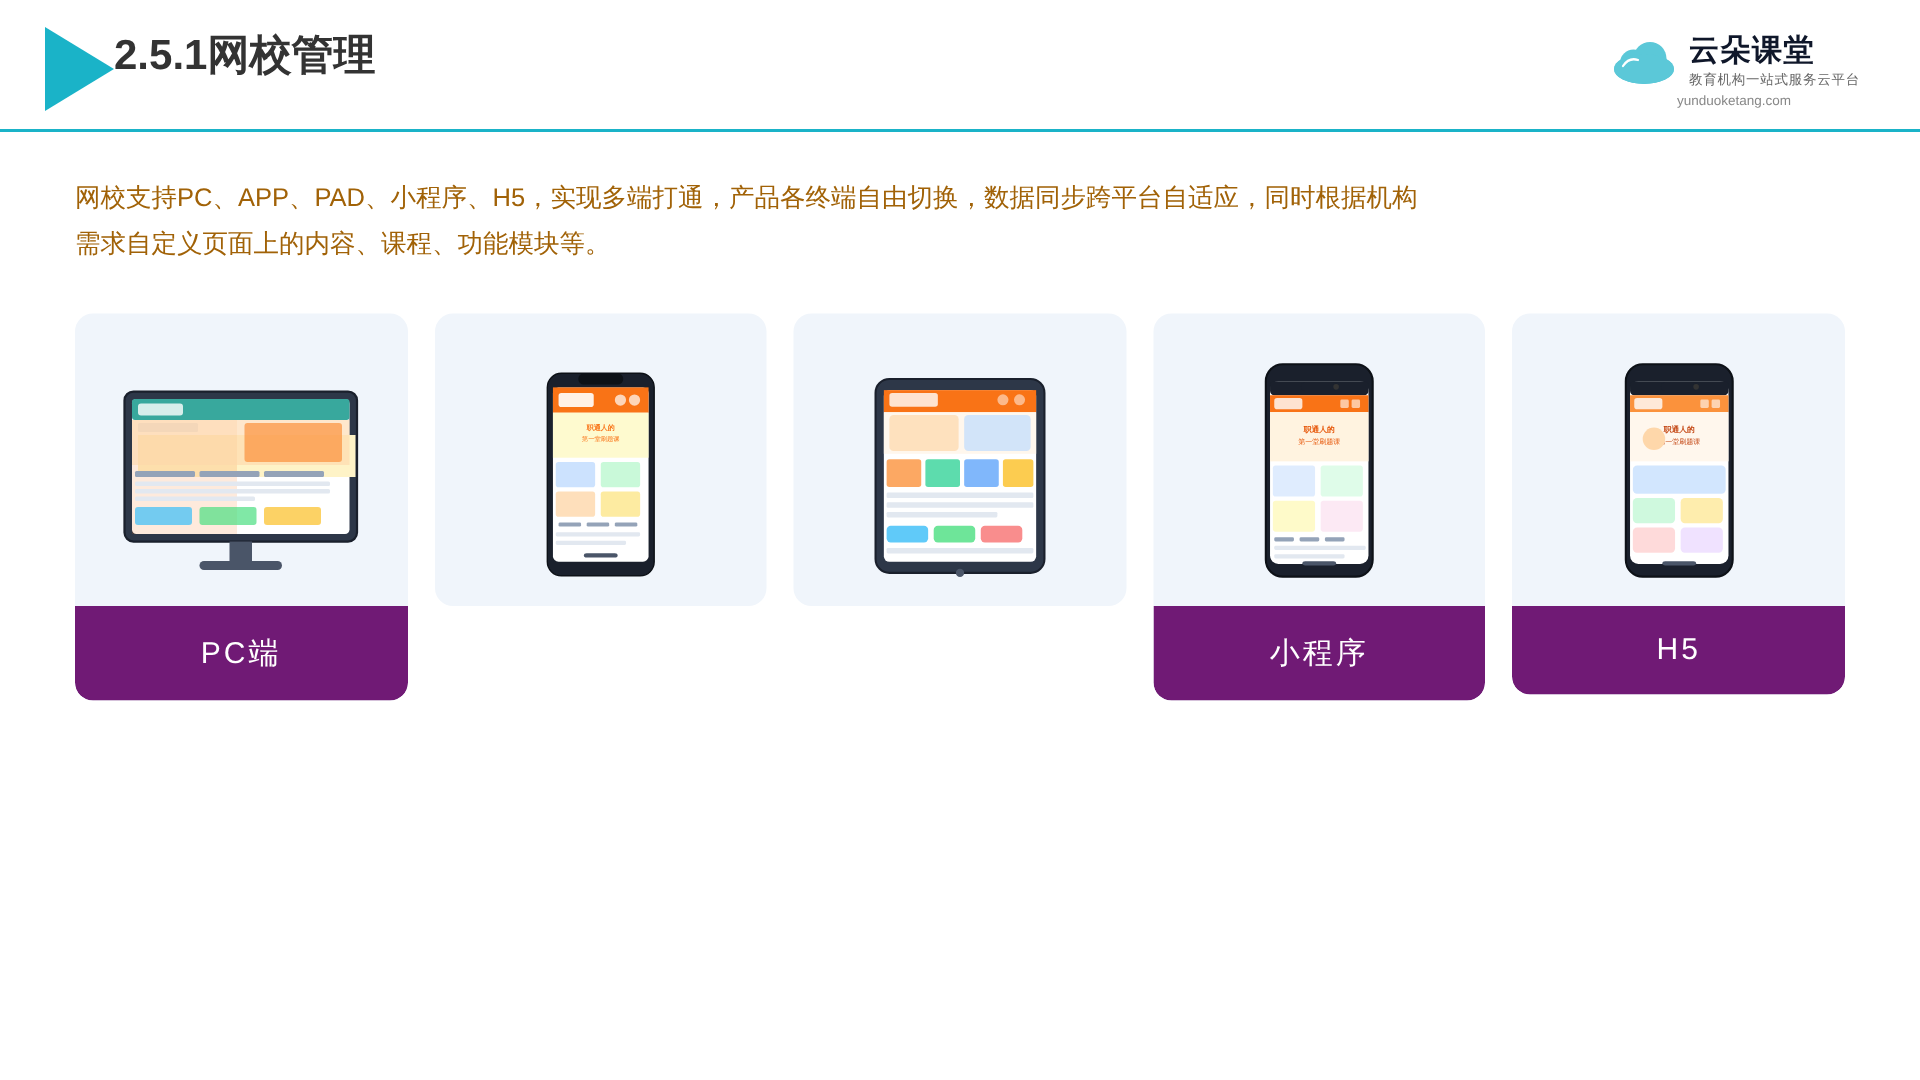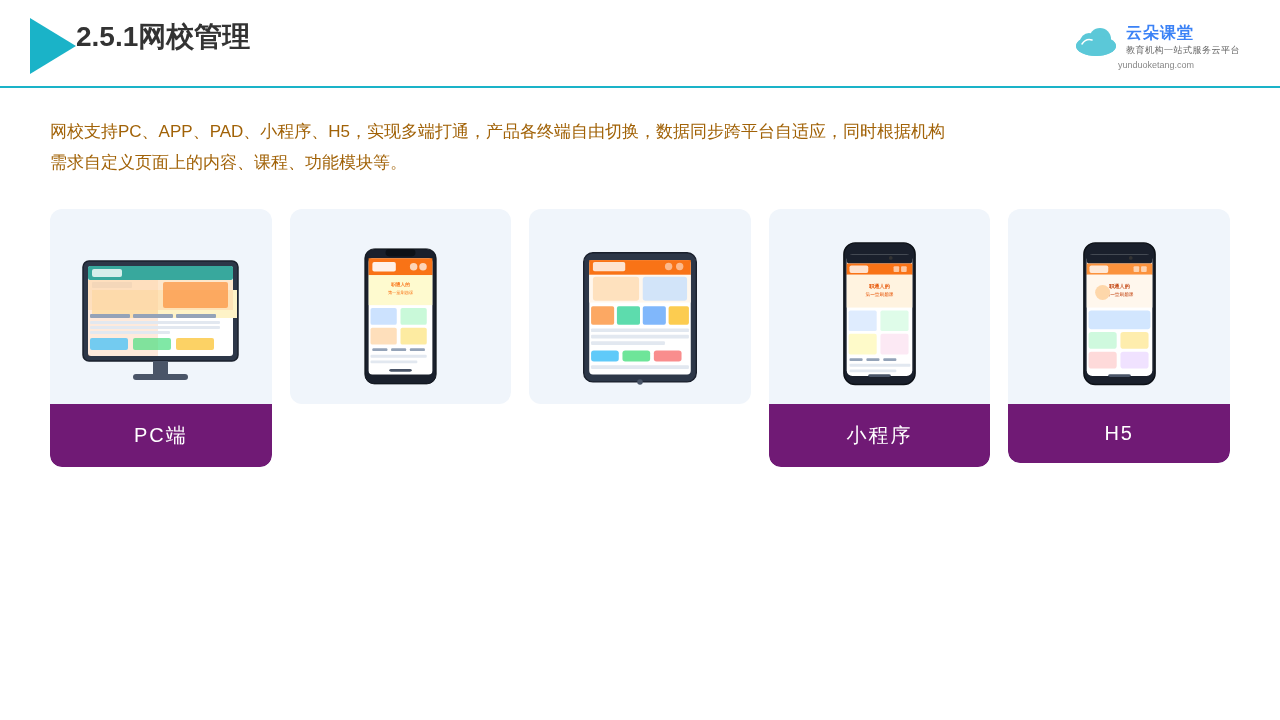--- a/index.html
+++ b/index.html
@@ -44,23 +44,23 @@
     .brand-logo {
       display: flex;
       align-items: center;
       gap: 6px;
     }
     .brand-text-wrap {
       display: flex;
       flex-direction: column;
     }
     .brand-name {
-      font-size: 16px;
+      font-size: 20px;
       font-weight: bold;
-      color: #3b82f6;
+      color: #0f172a;
       letter-spacing: 1px;
     }
     .brand-sub {
       font-size: 9px;
       color: #666;
       letter-spacing: 0.5px;
       text-align: right;
     }
     .brand-url {
       font-size: 9px;

